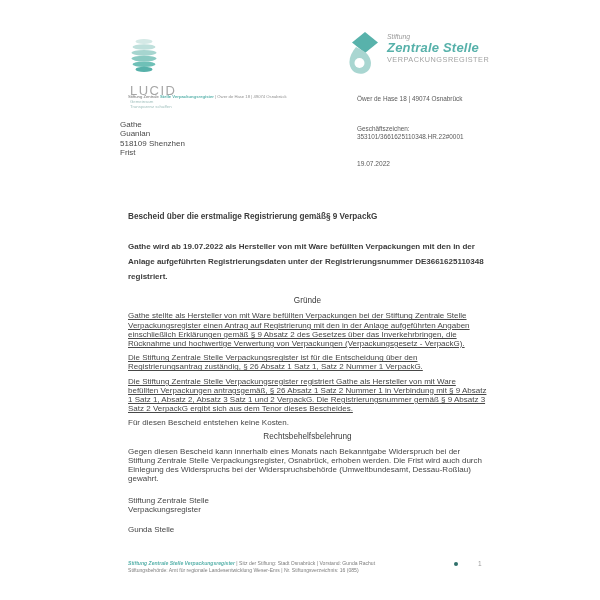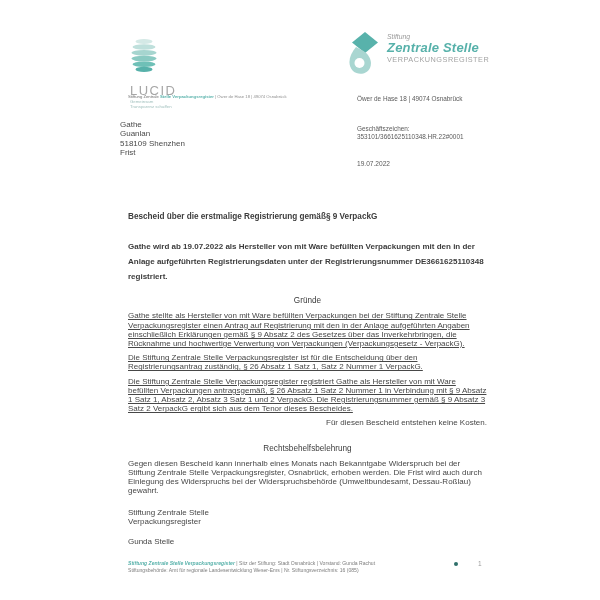--- a/index.html
+++ b/index.html
@@ -24,21 +24,21 @@
   .addr-right { position:absolute; left:357px; top:95px; font-size:6.4px; color:#5a5a5a; }
   .recipient { position:absolute; left:120px; top:120px; font-size:8px; line-height:9.3px; color:#4a4a4a; }
   .reference { position:absolute; left:357px; top:125px; font-size:6.4px; line-height:7.8px; color:#5a5a5a; }
   .date-line { position:absolute; left:357px; top:160px; font-size:6.6px; color:#5a5a5a; }
   
   .content { position:absolute; left:128px; top:212px; width:359px; font-size:8px; line-height:9.2px; color:#474747; }
   .subject { font-weight:bold; color:#3c3c3c; font-size:8.2px; margin-bottom:18px; }
   .intro { font-weight:bold; color:#3c3c3c; line-height:15px; margin-bottom:12px; }
   .section-heading { font-weight:normal; color:#3c3c3c; text-align:center; margin-bottom:6px; font-size:8.2px; }
   .content p.body-p { margin-bottom:5px;text-decoration:underline; }
-  .content p.kosten { margin-bottom:16px;text-align:right; }
+  .content p.kosten { margin-bottom:4px; }
   .content p.legal { margin-bottom:12px; }
   .sig-org { margin-bottom:11px; }
   
   .footer { position:absolute; left:128px; top:560px; font-size:6.5px; transform:scale(0.78); transform-origin:left top; line-height:9.2px; color:#7d7d7d; white-space:nowrap; }
   .footer .f-bold { color:#57b1aa; font-weight:bold; font-style:italic; }
   .footer-page { position:absolute; left:454px; top:560px; display:flex; align-items:center; gap:20px; }
   .page-dot { width:4px; height:4px; border-radius:50%; background:#2f6f6a; }
   .page-num { font-size:6.5px; color:#9a9a9a; }
 </style>
 </head>

